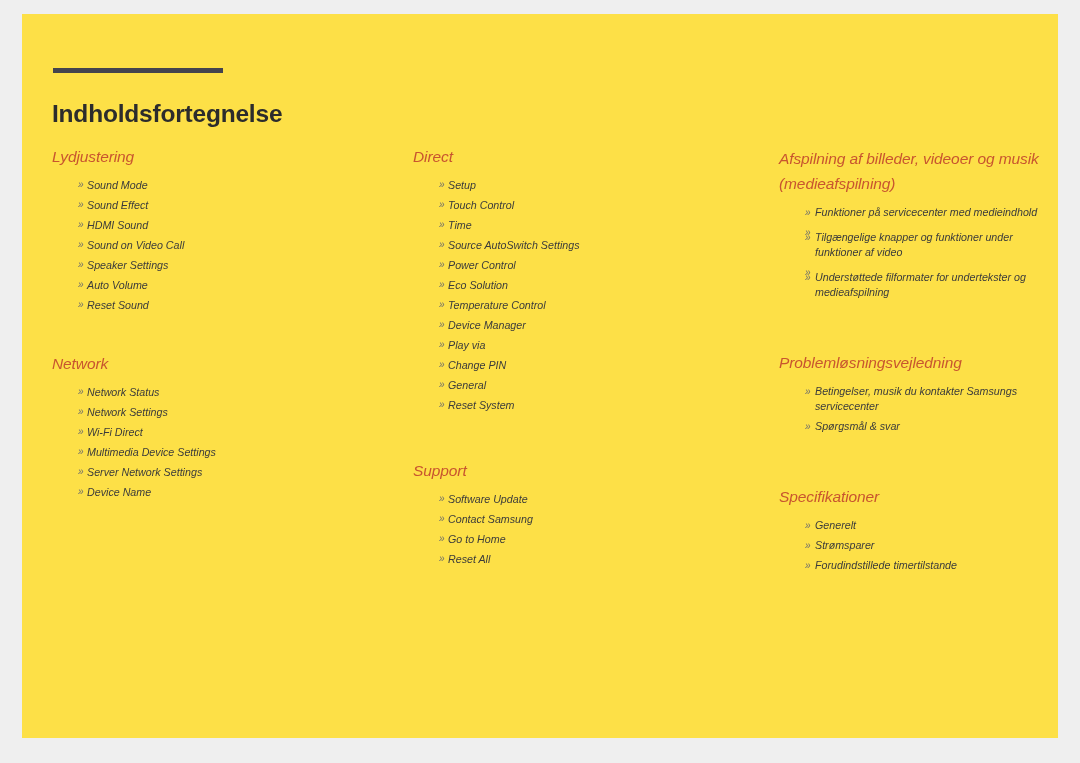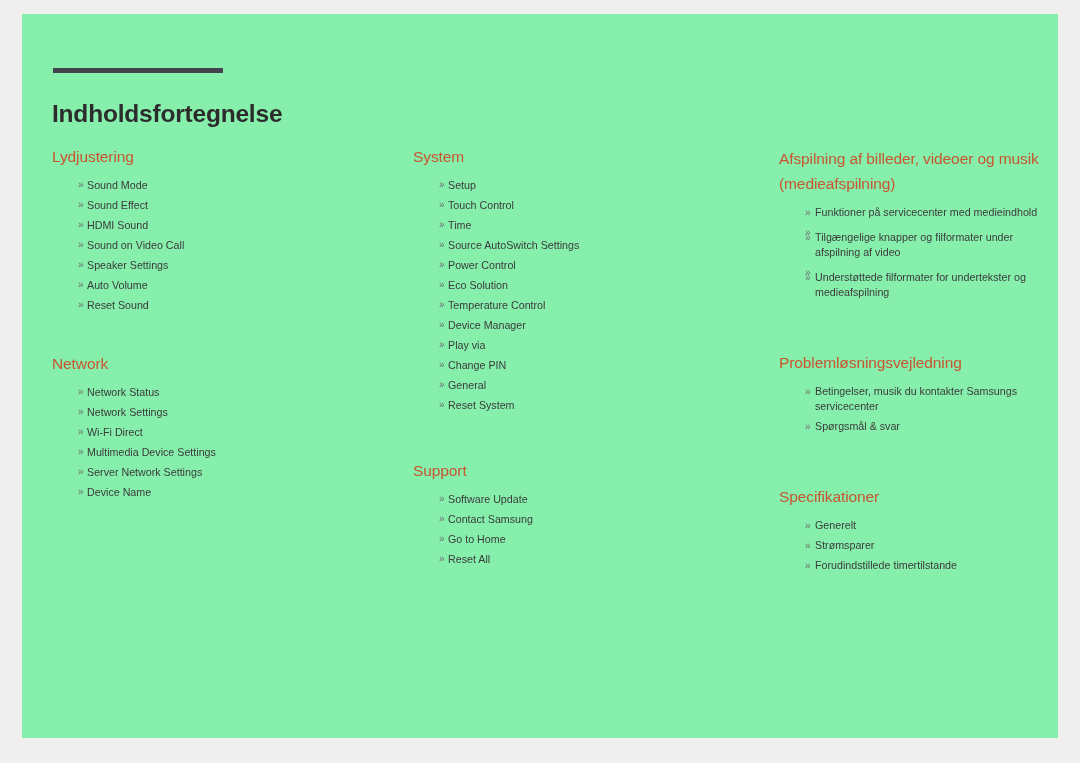--- a/index.html
+++ b/index.html
@@ -12,21 +12,21 @@
     background: #efefef;
     font-family: "Liberation Sans", sans-serif;
     overflow: hidden;
   }
   .page {
     position: absolute;
     left: 22px;
     top: 14px;
     width: 1036px;
     height: 724px;
-    background: #86efac;
+    background: #fde047;
   }
   .title-rule {
     position: absolute;
     left: 31px;
     top: 54px;
     width: 170px;
     height: 5px;
     background: #44444e;
   }
   .page-title {
@@ -46,21 +46,21 @@
     width: 1036px;
   }
   .col {
     position: absolute;
     top: 0;
   }
   .col-1 { left: 30px;  width: 330px; }
   .col-2 { left: 391px; width: 330px; }
   .col-3 { left: 757px; width: 262px; }
 
-  .section { margin-bottom: 0; }
+  .section { margin-bottom: 0; font-style: italic; }
 
   .section-heading {
     color: #c8552f;
     font-size: 15.5px;
     font-weight: normal;
     line-height: 21px;
     margin: 0 0 8px 0;
     letter-spacing: -0.1px;
   }
   .col-3 .section-heading {
@@ -137,21 +137,21 @@
           <li><span class="marker">»</span><span>Server Network Settings</span></li>
           <li><span class="marker">»</span><span>Device Name</span></li>
         </ul>
       </div>
 
     </div>
 
     <div class="col col-2">
 
       <div class="section">
-        <h2 class="section-heading">System</h2>
+        <h2 class="section-heading">Direct</h2>
         <ul class="item-list">
           <li><span class="marker">»</span><span>Setup</span></li>
           <li><span class="marker">»</span><span>Touch Control</span></li>
           <li><span class="marker">»</span><span>Time</span></li>
           <li><span class="marker">»</span><span>Source AutoSwitch Settings</span></li>
           <li><span class="marker">»</span><span>Power Control</span></li>
           <li><span class="marker">»</span><span>Eco Solution</span></li>
           <li><span class="marker">»</span><span>Temperature Control</span></li>
           <li><span class="marker">»</span><span>Device Manager</span></li>
           <li><span class="marker">»</span><span>Play via</span></li>
@@ -175,21 +175,21 @@
 
     </div>
 
     <div class="col col-3">
 
       <div class="section">
         <h2 class="section-heading">Afspilning af billeder, videoer og musik (medieafspilning)</h2>
         <ul class="item-list">
           <li><span class="marker">»</span><span>Funktioner på servicecenter med medieindhold</span></li>
           <li><span class="marker">»</span></li>
-          <li><span class="marker">»</span><span>Tilgængelige knapper og filformater under afspilning af video</span></li>
+          <li><span class="marker">»</span><span>Tilgængelige knapper og funktioner under funktioner af video</span></li>
           <li><span class="marker">»</span></li>
           <li><span class="marker">»</span><span>Understøttede filformater for undertekster og medieafspilning</span></li>
         </ul>
       </div>
 
       <div class="gap-xl"></div>
 
       <div class="section">
         <h2 class="section-heading">Problemløsningsvejledning</h2>
         <ul class="item-list">

